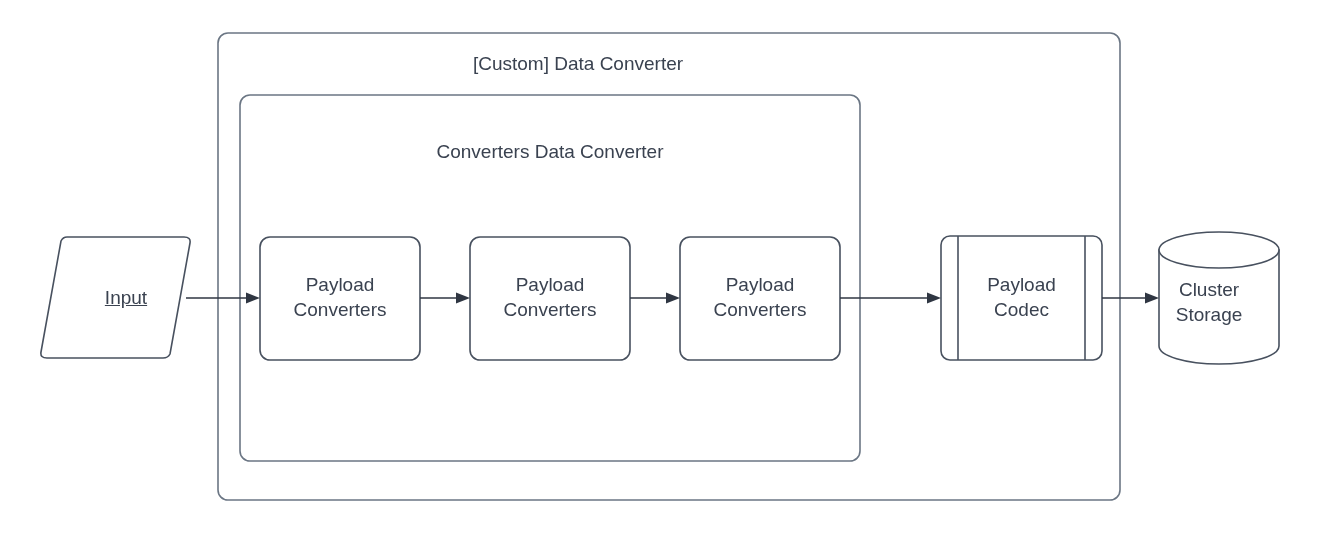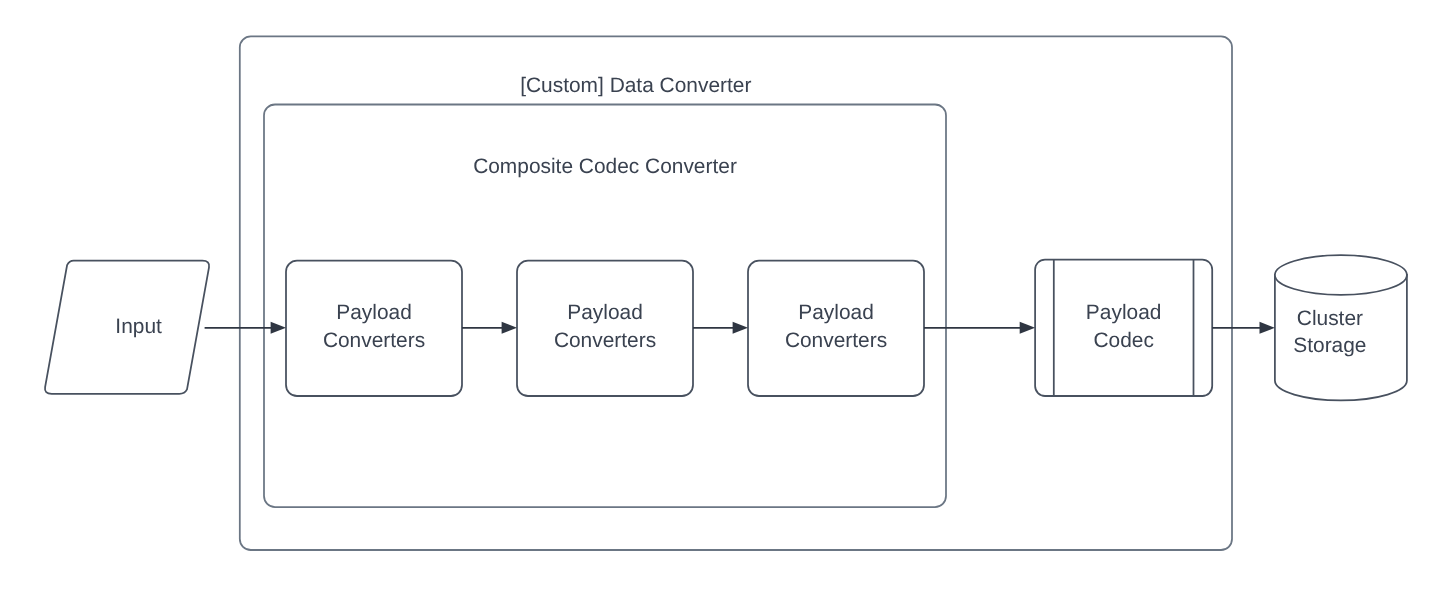--- a/index.html
+++ b/index.html
@@ -122,25 +122,25 @@
       <path class="arrow-head" d="M 941 298 L 927 292.5 L 927 303.5 Z"></path>
     </g>
 
     <g>
       <line class="connector" x1="1102" y1="298" x2="1151" y2="298"></line>
       <path class="arrow-head" d="M 1159 298 L 1145 292.5 L 1145 303.5 Z"></path>
     </g>
 
   </svg>
 
-  <div class="label label-group-title" style="left:218px; top:51px; width:720px;margin-top:15px;">[Custom] Data Converter</div>
+  <div class="label label-group-title" style="left:218px; top:51px; width:720px;">[Custom] Data Converter</div>
 
-  <div class="label label-group-title" style="left:240px; top:139px; width:620px;">Composite Codec Converter</div>
+  <div class="label label-group-title" style="left:240px; top:139px; width:620px;">Converters Data Converter</div>
 
-  <div class="label label-node" style="left:61px; top:285px; width:130px;">Input</div>
+  <div class="label label-node" style="left:61px; top:285px; width:130px;text-decoration:underline;">Input</div>
 
   <div class="label label-node" style="left:260px; top:272px; width:160px;">Payload
 Converters</div>
 
   <div class="label label-node" style="left:470px; top:272px; width:160px;">Payload
 Converters</div>
 
   <div class="label label-node" style="left:680px; top:272px; width:160px;">Payload
 Converters</div>
 

